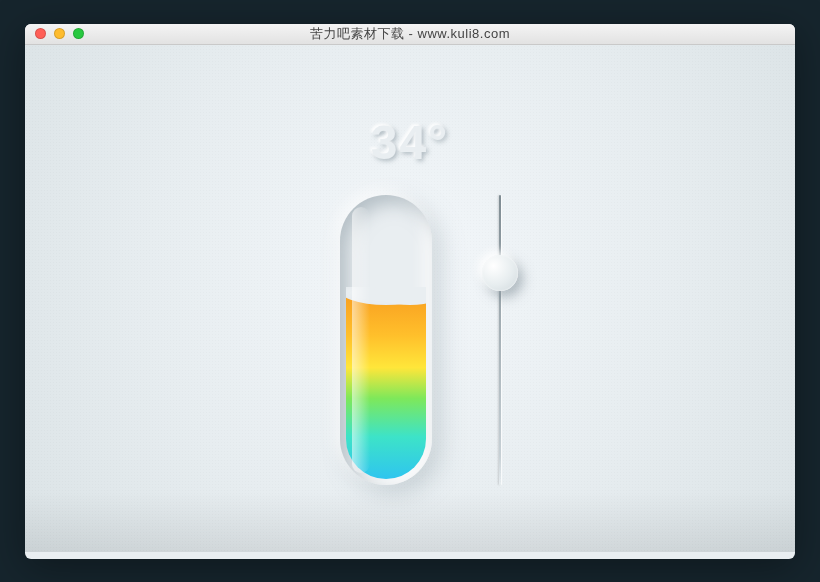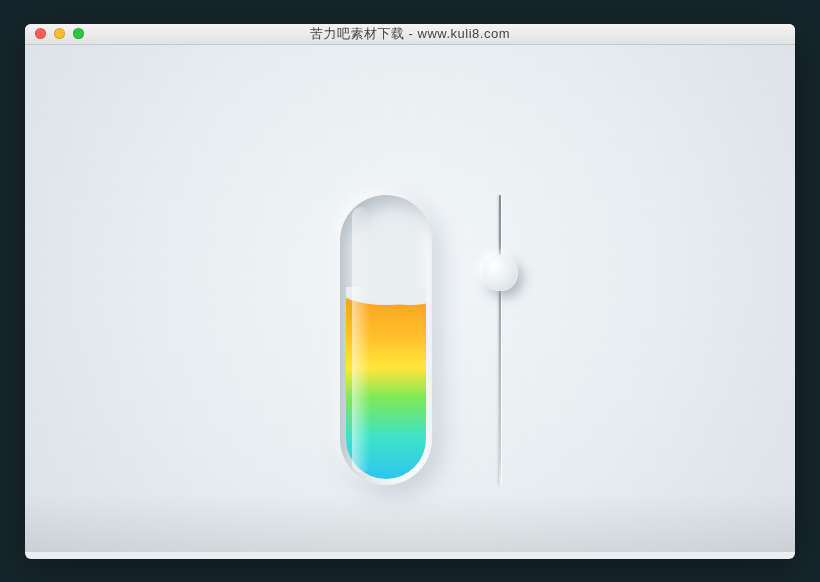--- a/index.html
+++ b/index.html
@@ -149,20 +149,21 @@
     <div class="lights">
       <div class="light red"></div>
       <div class="light yellow"></div>
       <div class="light green"></div>
     </div>
     <div class="title">苦力吧素材下载 - www.kuli8.com</div>
   </div>
 
   <div class="canvas">
 
+    <div class="temp">34°</div>
 
     <div class="tube-wrap">
       <div class="tube">
         <div class="liquid">
           <div class="wave"></div>
           <div class="wave2"></div>
         </div>
         <div class="tube-shine"></div>
       </div>
     </div>

